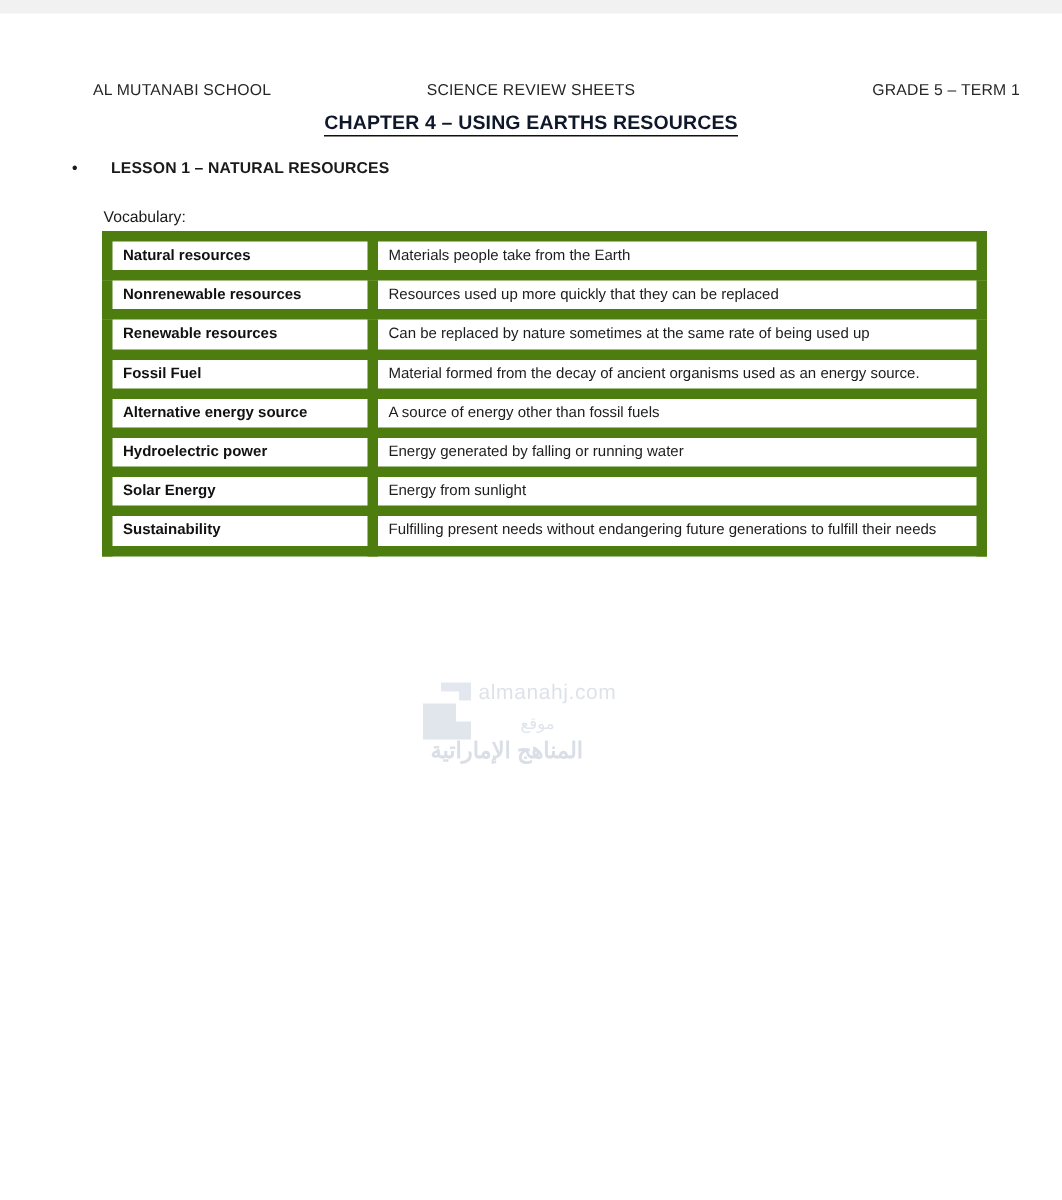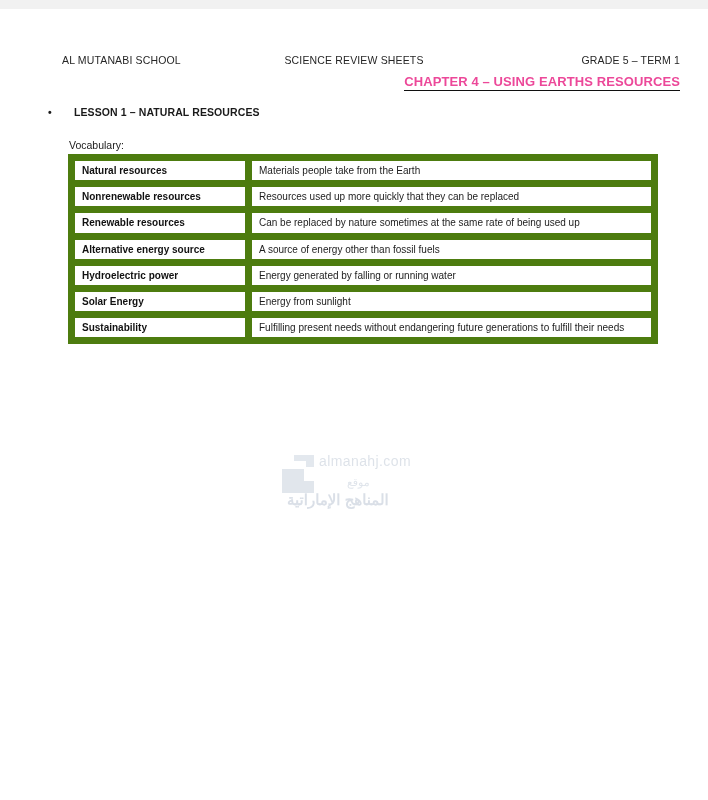--- a/index.html
+++ b/index.html
@@ -67,25 +67,25 @@
     top: 0;
     white-space: nowrap;
   }
 
   
   .chapter-title {
     position: absolute;
     top: 74px;
     left: 28px;
     width: 652px;
-    text-align: right;
+    text-align: center;
     font-size: 13px;
     font-weight: bold;
     letter-spacing: 0.1px;
-    color: #ec4899;
+    color: #0f172a;
   }
   .chapter-title span {
     border-bottom: 1.4px solid #101010;
     padding-bottom: 1px;
   }
 
   
   .lesson-line {
     position: absolute;
     top: 106px;
@@ -225,20 +225,24 @@
         <td class="term">Natural resources</td>
         <td class="definition">Materials people take from the Earth</td>
       </tr>
       <tr>
         <td class="term">Nonrenewable resources</td>
         <td class="definition">Resources used up more quickly that they can be replaced</td>
       </tr>
       <tr>
         <td class="term">Renewable resources</td>
         <td class="definition">Can be replaced by nature sometimes at the same rate of being used up</td>
+      </tr>
+      <tr>
+        <td class="term">Fossil Fuel</td>
+        <td class="definition">Material formed from the decay of ancient organisms used as an energy source.</td>
       </tr>
       <tr>
         <td class="term">Alternative energy source</td>
         <td class="definition">A source of energy other than fossil fuels</td>
       </tr>
       <tr>
         <td class="term">Hydroelectric power</td>
         <td class="definition">Energy generated by falling or running water</td>
       </tr>
       <tr>

